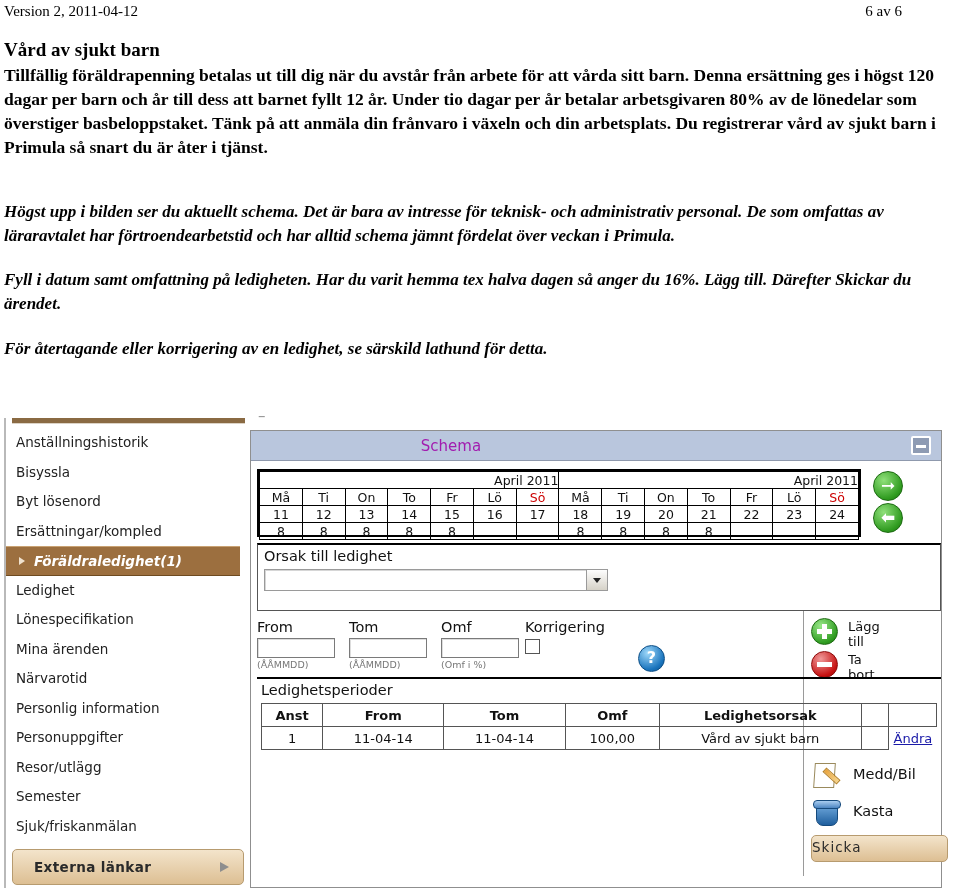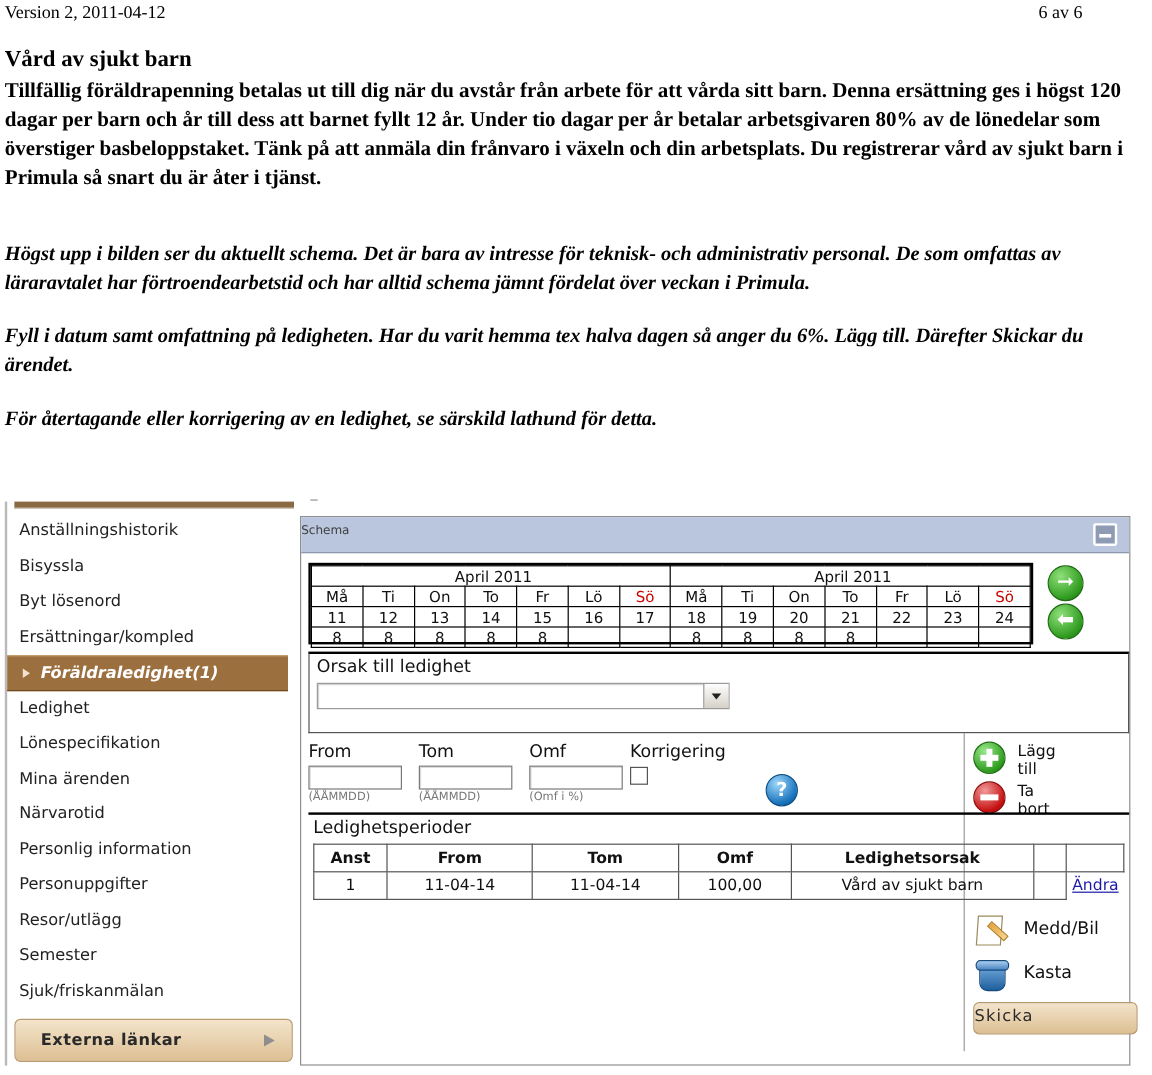--- a/index.html
+++ b/index.html
@@ -91,43 +91,43 @@
   .panel{
     position:absolute;left:250px;top:22px;width:692px;height:458px;
     border:1px solid #8f8f8f;background:#fff;box-sizing:border-box;
   }
   .panel-title{
     position:absolute;left:0;top:0;width:690px;height:30px;
     background:#b9c6dd;border-bottom:1px solid #8f99ad;
     box-sizing:border-box;
   }
   .panel-title .ttl{
-    position:absolute;left:0;top:6px;width:400px;
-    font-size:10px;color:#404040;
+    position:absolute;left:0;top:6px;width:400px;text-align:center;
+    font-size:15px;color:#a21caf;
   }
   .min-btn{
     position:absolute;right:10px;top:5px;width:20px;height:19px;
     border:2px solid #fff;background:#8e9bb3;box-sizing:border-box;
     border-radius:2px;
   }
   .min-btn i{
     position:absolute;left:3px;top:7px;width:10px;height:3px;background:#fff;
   }
 
   
   .cal-wrap{
     position:absolute;left:6px;top:38px;width:604px;height:68px;
     border:2px solid #000;box-sizing:border-box;background:#fff;
   }
   table.cal{border-collapse:collapse;width:100%;height:100%;table-layout:fixed;}
   table.cal td{
     border:1px solid #000;font-size:12.5px;text-align:center;
     height:16px;padding:0;color:#111;
   }
-  table.cal td.mon{text-align:center;padding-left:4px;font-size:12.5px;}
+  table.cal td.mon{text-align:right;padding-left:4px;font-size:12.5px;}
   table.cal td.sun{color:#cc0000;}
 
   .navcirc{
     position:absolute;width:28px;height:28px;border-radius:50%;
     background:radial-gradient(circle at 35% 30%, #8fe07a, #2e9a1e 70%, #1d6b12);
     border:1px solid #1d6b12;
   }
   .navcirc .g{
     position:absolute;left:0;top:0;width:100%;height:100%;
     color:#fff;font-size:17px;line-height:27px;text-align:center;font-weight:bold;
@@ -267,21 +267,21 @@
     <div class="hdr-right">6 av 6</div>
   </div>
 
   <div class="prose">
     <h1 class="title">Vård av sjukt barn</h1>
     <p class="body-par">Tillfällig föräldrapenning betalas ut till dig när du avstår från arbete för att vårda sitt barn. Denna ersättning ges i högst 120 dagar per barn och år till dess att barnet fyllt 12 år. Under tio dagar per år betalar arbetsgivaren 80% av de lönedelar som överstiger basbeloppstaket. Tänk på att anmäla din frånvaro i växeln och din arbetsplats. Du registrerar vård av sjukt barn i Primula så snart du är åter i tjänst.</p>
   </div>
 
   <div class="italic-block">
     <p class="ital">Högst upp i bilden ser du aktuellt schema. Det är bara av intresse för teknisk- och administrativ personal. De som omfattas av läraravtalet har förtroendearbetstid och har alltid schema jämnt fördelat över veckan i Primula.</p>
-    <p class="ital">Fyll i datum samt omfattning på ledigheten. Har du varit hemma tex halva dagen så anger du 6%. Lägg till. Därefter Skickar du ärendet.</p>
+    <p class="ital">Fyll i datum samt omfattning på ledigheten. Har du varit hemma tex halva dagen så anger du 16%. Lägg till. Därefter Skickar du ärendet.</p>
     <p class="ital last">För återtagande eller korrigering av en ledighet, se särskild lathund för detta.</p>
   </div>
 
   <div class="shot">
 
     <div class="nav">
       <div class="nav-topbar"></div>
       <div class="nav-list" id="nav-list">
           <div class="nav-item"><span>Anställningshistorik</span></div>
           <div class="nav-item"><span>Bisyssla</span></div>

